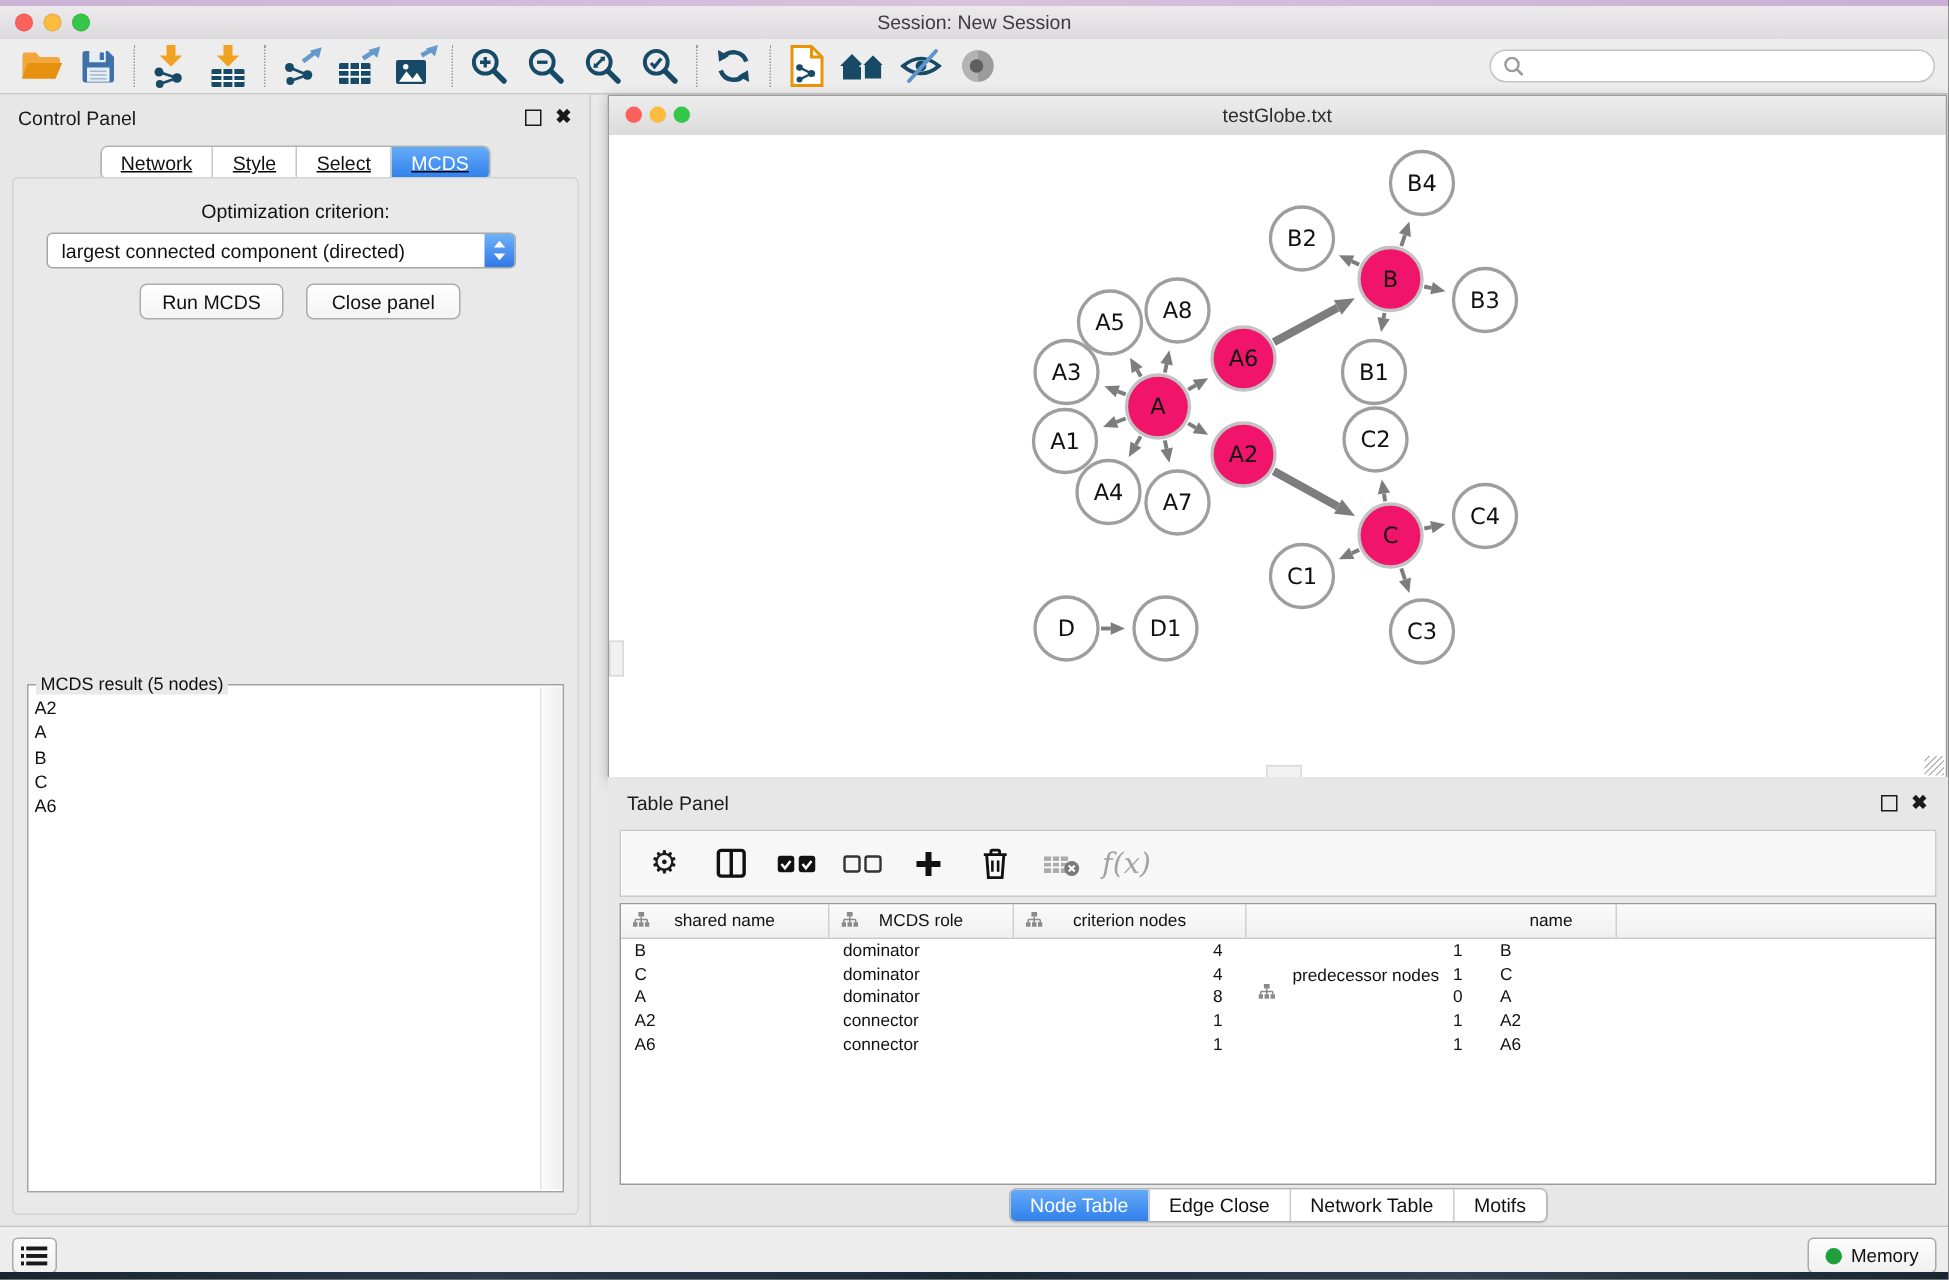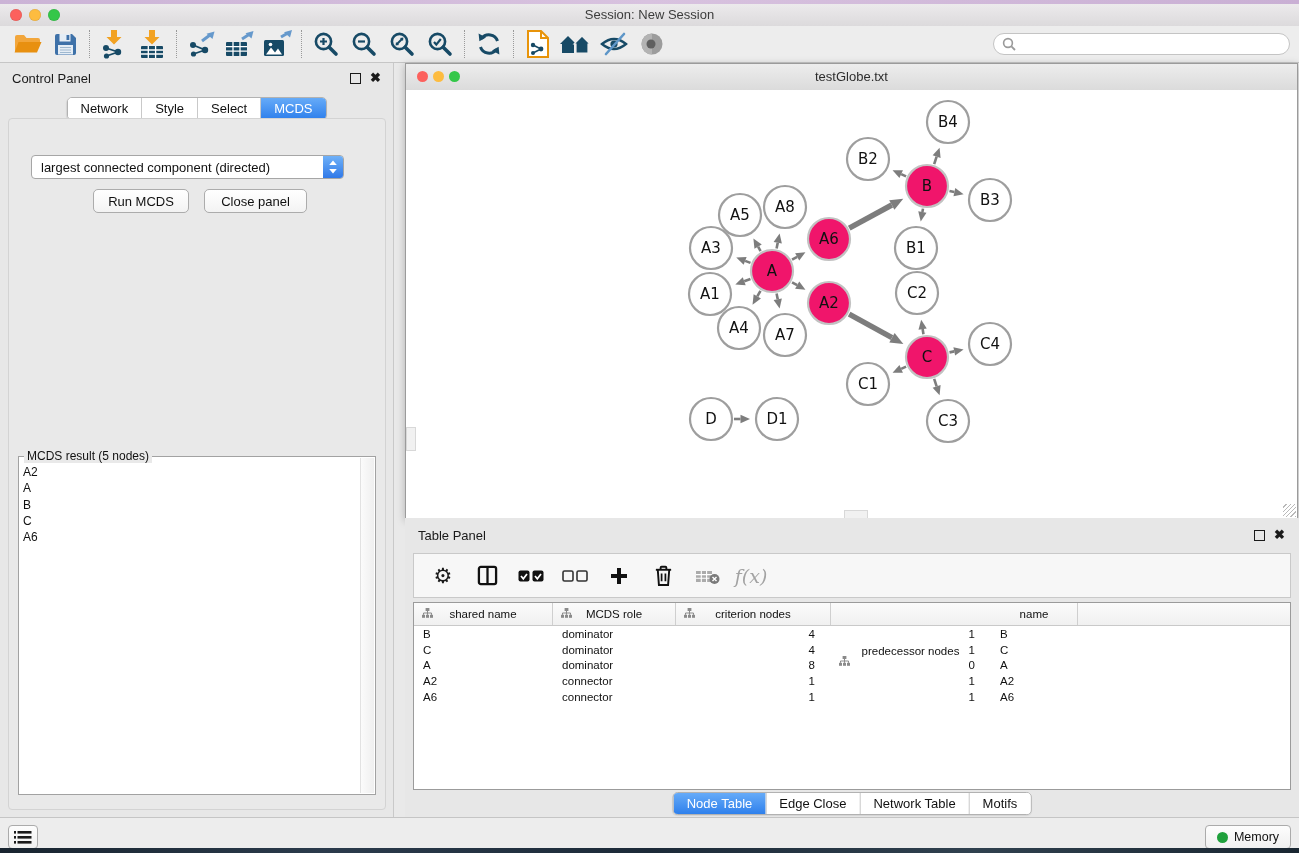--- a/index.html
+++ b/index.html
@@ -31,21 +31,21 @@
   .close-x{font-size:13px;font-weight:bold;color:#1A1A1A;line-height:12px;}
   .seg-ctl{display:inline-flex;border:1px solid #B2B2B2;border-radius:5px;overflow:hidden;background:#FFF;
      box-shadow:0 1px 1px rgba(0,0,0,.08);}
   .seg{padding:3px 13px;font-size:13px;color:#111;border-left:1px solid #C9C9C9;background:#FFF;white-space:nowrap;}
   .seg:first-child{border-left:none;}
   .seg.active{background:linear-gradient(#66ABF8,#2F80EC);color:#FFF;}
   
   .control-panel{left:0;top:59px;width:393px;height:754px;background:#E7E7E7;border-right:1px solid #C9C9C9;}
   .cp-head{left:12px;top:8px;}
   .cp-icons{right:12px;top:9px;display:flex;gap:9px;align-items:center;}
-  .cp-tabs{left:50%;top:34px;transform:translateX(-50%);}
+  .cp-tabs{left:50%;top:34px;transform:translateX(-50%);text-decoration:underline;}
   .cp-content{left:8px;top:55px;width:376px;height:690px;background:#E9E9E9;border:1px solid #D3D3D3;border-radius:4px;}
   .opt-label{left:0;top:14px;width:100%;text-align:center;font-size:13px;color:#111;}
   .dropdown{left:22px;top:36px;width:313px;height:24px;background:#FFF;border:1px solid #A6A6A6;border-radius:4px;
      display:flex;align-items:center;box-sizing:border-box;}
   .dd-text{flex:1;font-size:13px;color:#111;padding-left:9px;white-space:nowrap;overflow:hidden;}
   .dd-step{width:20px;height:22px;border-radius:0 3px 3px 0;background:linear-gradient(#6FB1F8,#3079E8);
      display:flex;align-items:center;justify-content:center;}
   .btn{background:linear-gradient(#FFFFFF,#F3F3F3);border:1px solid #ACACAC;border-radius:5px;
      font-size:13px;color:#111;display:flex;align-items:center;justify-content:center;box-sizing:border-box;}
   .run-btn{left:84px;top:70px;width:96px;height:24px;}
@@ -256,20 +256,21 @@
         <span class="float-box"></span>
         <span class="close-x">✖</span>
       </div>
       <div class="abs cp-tabs seg-ctl" id="cp-tabs">
           <div class="seg">Network</div>
           <div class="seg">Style</div>
           <div class="seg">Select</div>
           <div class="seg active">MCDS</div>
         </div>
       <div class="abs cp-content">
+        <div class="abs opt-label">Optimization criterion:</div>
         <div class="abs dropdown">
           <span class="dd-text">largest connected component (directed)</span>
           <span class="dd-step">
             <svg width="10" height="14" viewBox="0 0 10 14">
               <polygon points="5,0.5 8.8,5 1.2,5" fill="#FFF"></polygon>
               <polygon points="5,13.5 8.8,9 1.2,9" fill="#FFF"></polygon>
             </svg>
           </span>
         </div>
         <div class="abs btn run-btn">Run MCDS</div>

